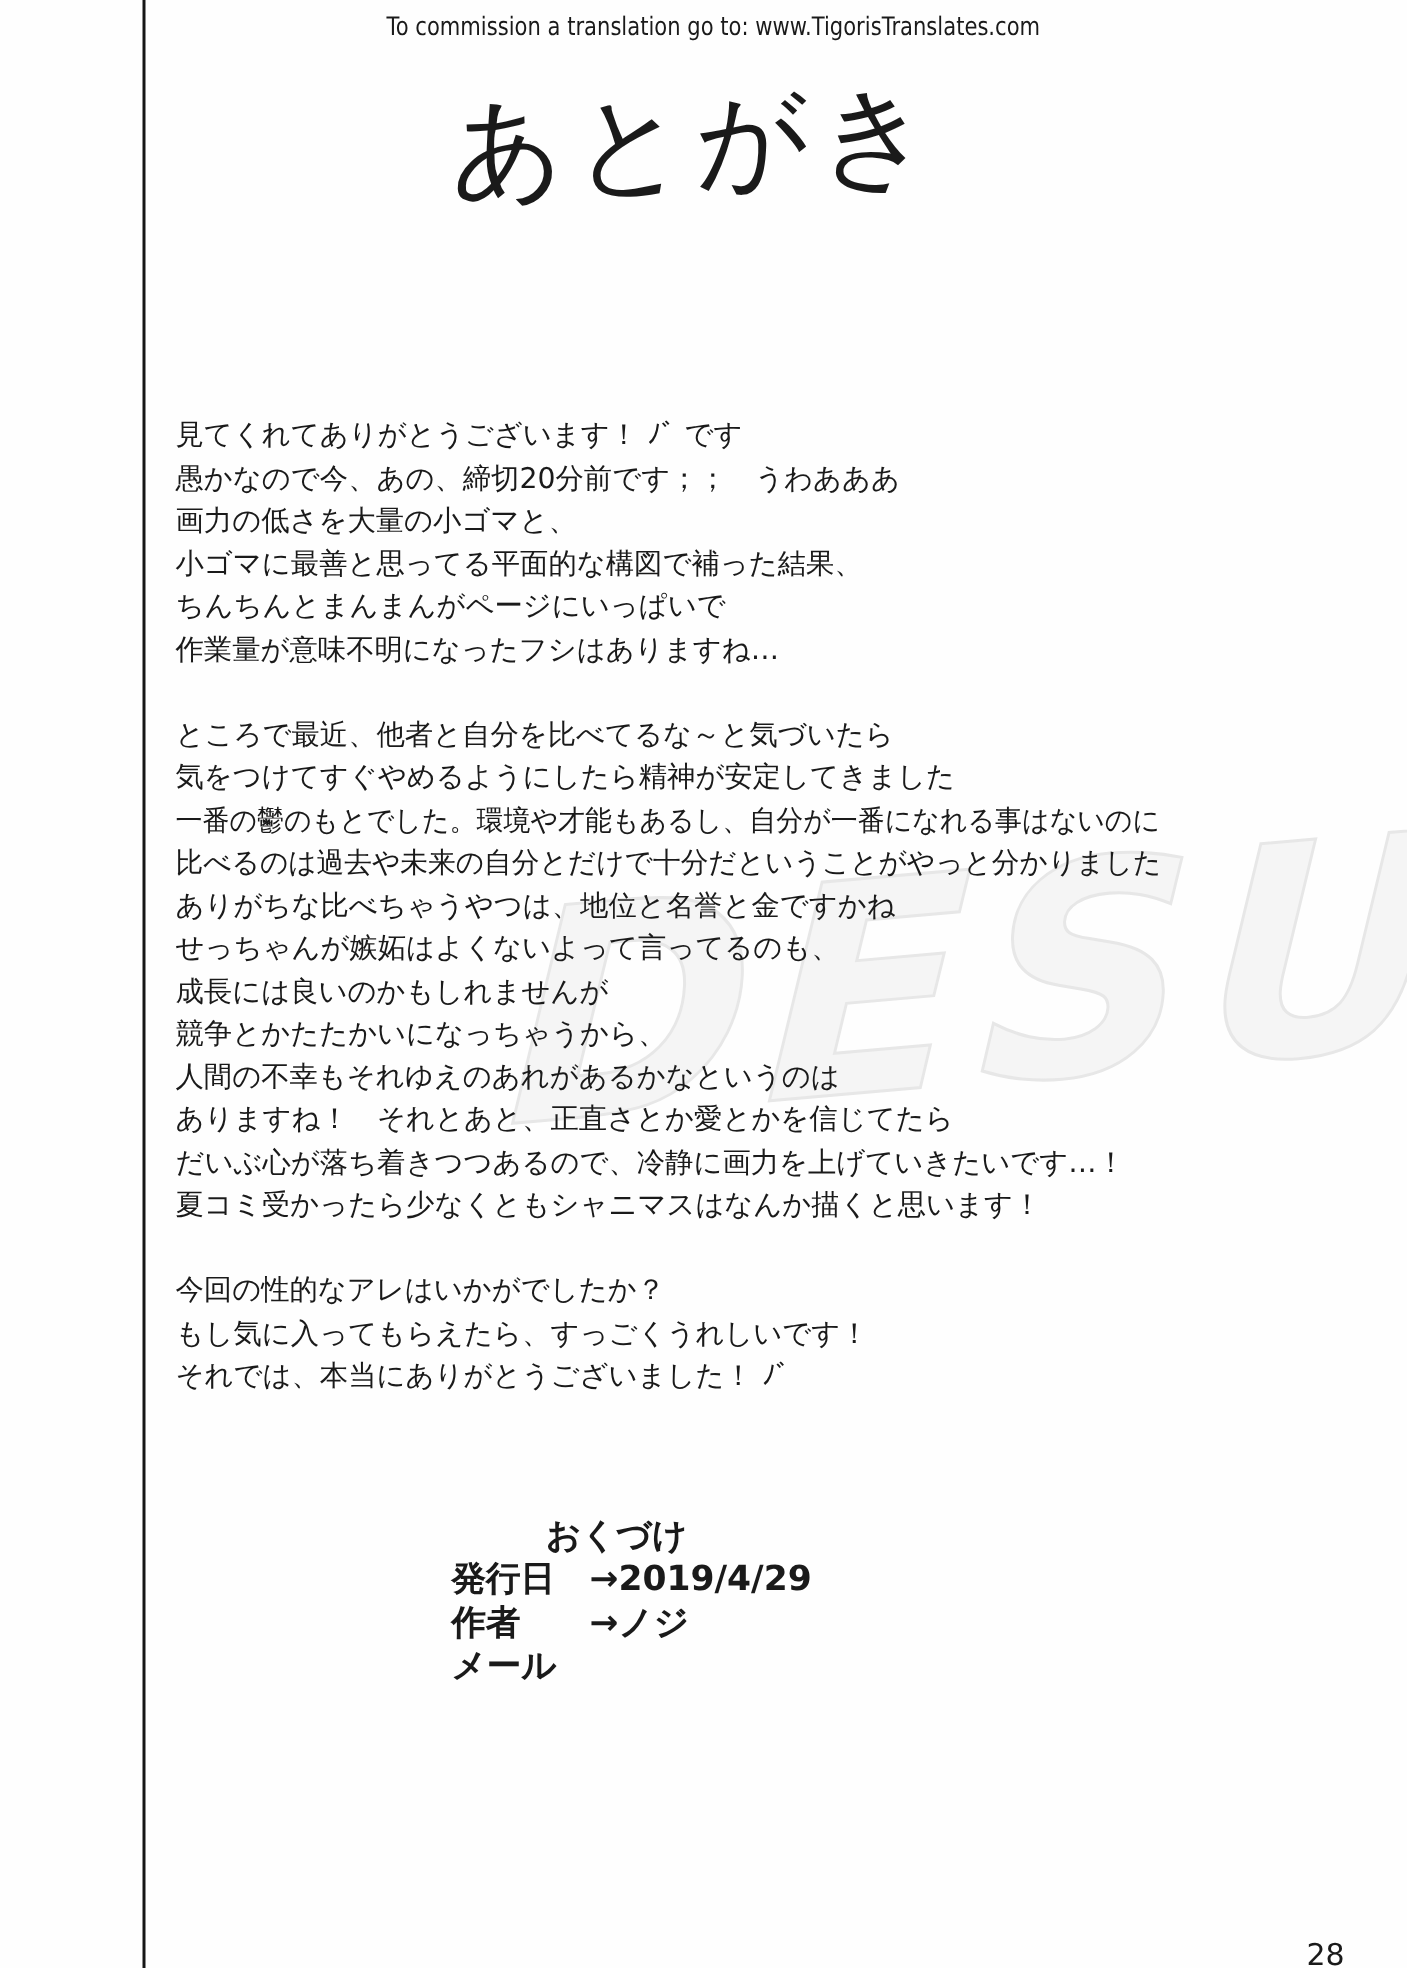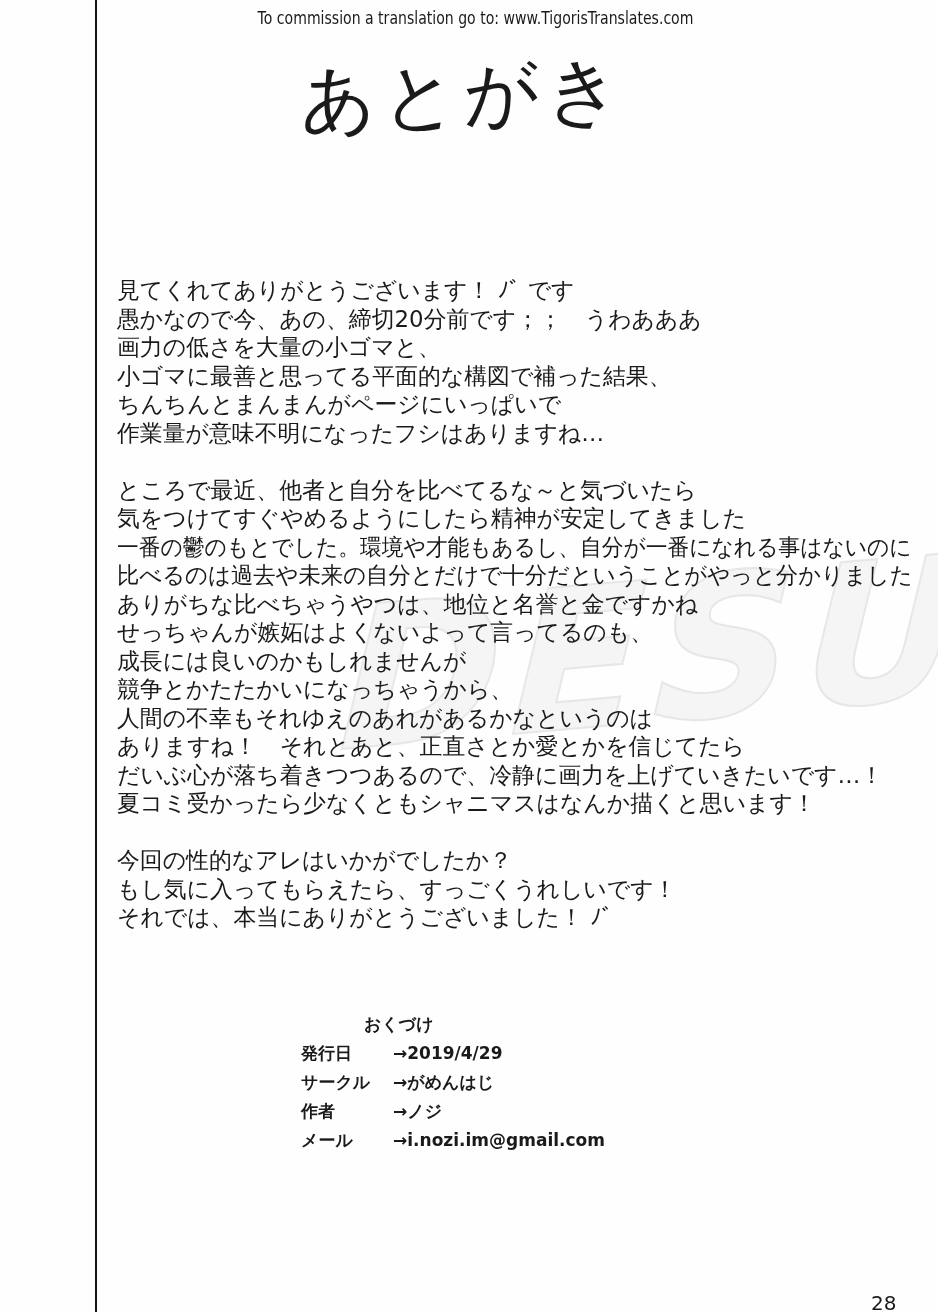--- a/index.html
+++ b/index.html
@@ -53,35 +53,35 @@
     -webkit-text-stroke: 2px #e7e7e7;
     transform: rotate(-5deg) skewX(-8deg);
     white-space: nowrap;
     z-index: 0;
     user-select: none;
   }
   .body-text {
     position: absolute;
     left: 117px; top: 276px;
     width: 800px;
-    font-size: 23px;
+    font-size: 19px;
     line-height: 28.5px;
     z-index: 1;
   }
   .paragraph { margin-bottom: 28.5px; }
   .paragraph:last-child { margin-bottom: 16px; }
   .body-line {
     white-space: nowrap;
     height: 28.5px;
     transform-origin: left center;
   }
   .colophon {
     position: absolute;
     left: 301px; top: 1010px;
-    font-size: 17px;
+    font-size: 23px;
     font-weight: bold;
     line-height: 29px;
     z-index: 1;
   }
   .colophon-heading { margin-left: 63px; height: 29px; }
   .colophon-row { display: flex; height: 29px; white-space: nowrap; align-items: flex-end; }
   .colophon-label { display: inline-block; width: 92px; flex: none; }
   .colophon-value { display: inline-block; }
   .page-number {
     position: absolute;
@@ -137,28 +137,23 @@
     </div>
   </div>
 
   <div class="colophon">
     <div class="colophon-heading">おくづけ</div>
     <div class="colophon-row">
       <span class="colophon-label">発行日</span>
       <span class="colophon-value">→2019/4/29</span>
     </div>
     <div class="colophon-row">
-      <span class="colophon-label">サークル</span>
-      <span class="colophon-value">→がめんはじ</span>
-    </div>
-    <div class="colophon-row">
       <span class="colophon-label">作者</span>
       <span class="colophon-value">→ノジ</span>
     </div>
     <div class="colophon-row">
       <span class="colophon-label">メール</span>
-      <span class="colophon-value">→i.nozi.im@gmail.com</span>
     </div>
   </div>
 
   <div class="page-number">28</div>
 
 </div>
 
 </body></html>

